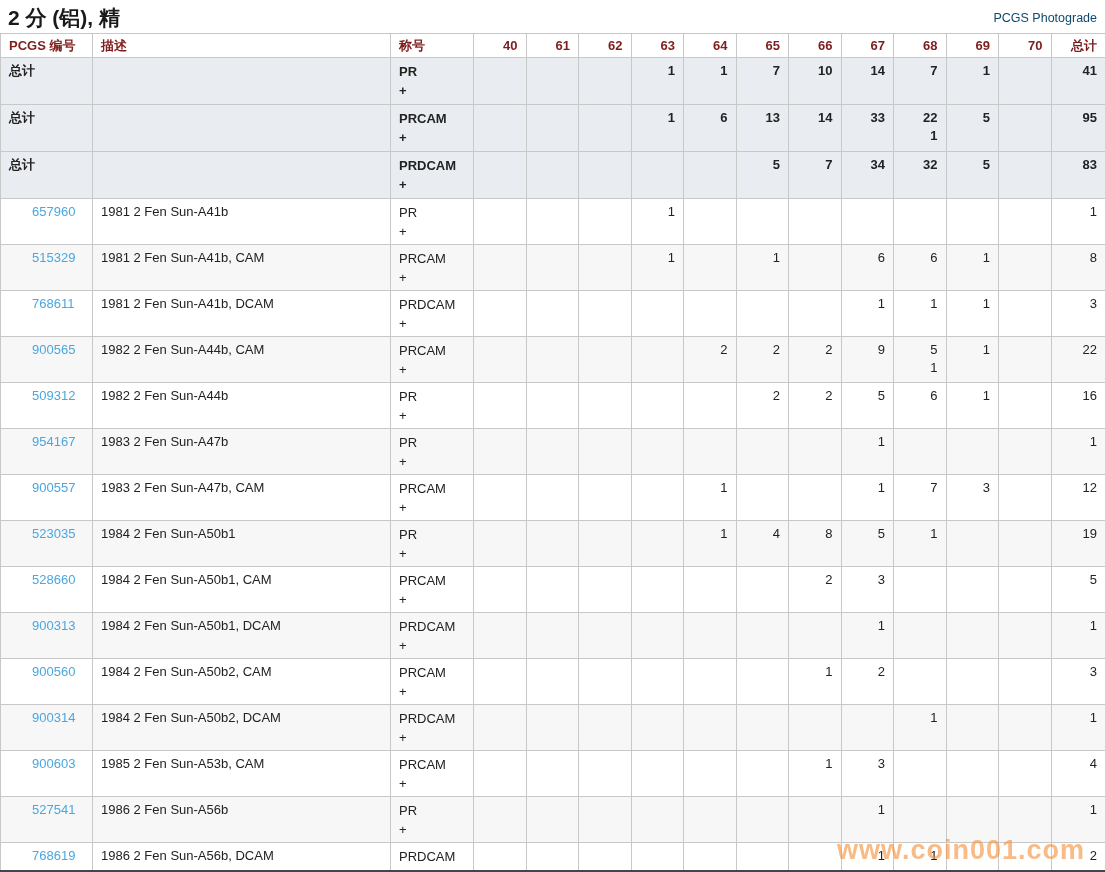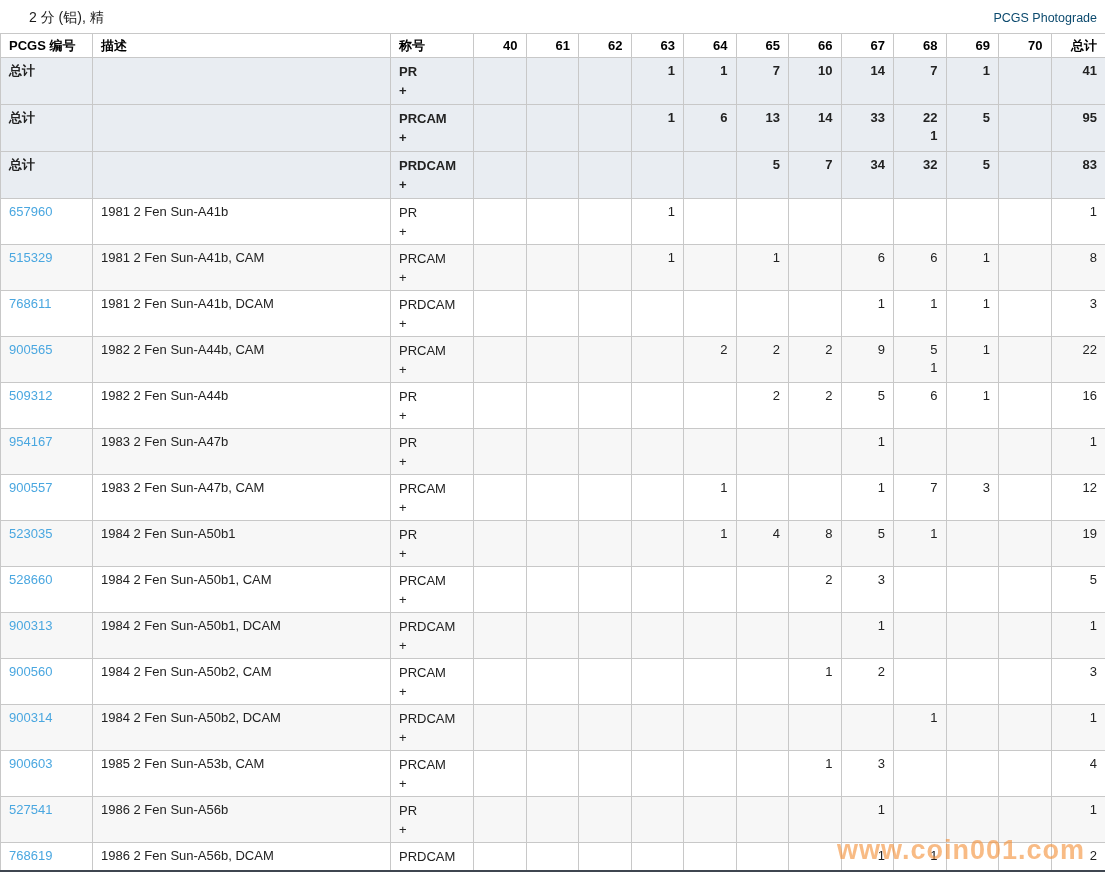--- a/index.html
+++ b/index.html
@@ -1,31 +1,31 @@
 <!DOCTYPE html>
 <html><head>
 <meta charset="utf-8">
 <style>
   * { box-sizing: border-box; }
   body { margin: 0; background: #ffffff; font-family: "Liberation Sans", sans-serif; }
   .page { position: relative; width: 1105px; height: 872px; overflow: hidden; background: #fff; }
 
   .topbar { display: flex; justify-content: space-between; align-items: center; padding: 7px 8px 5px 8px; height: 33px; }
-  .title { font-size: 14px; font-weight: normal; color: #1a1a1a; margin-left: 21px; }
+  .title { font-size: 21px; font-weight: bold; color: #1a1a1a; }
   .photograde-link { font-size: 12.5px; color: #0c4a6e; cursor: pointer; text-decoration: none; }
 
   table.pop { border-collapse: collapse; table-layout: fixed; width: 1105px; }
   .pop th, .pop td { border: 1px solid #c8c8c8; padding: 4px 8px 3px 8px; vertical-align: top; font-size: 13px; color: #222; line-height: 18px; overflow: hidden; white-space: nowrap; }
-  .pop th { font-weight: bold; color: #000000; text-align: left; height: 23px; padding-top: 3px; padding-bottom: 2px; }
+  .pop th { font-weight: bold; color: #7f1d1d; text-align: left; height: 23px; padding-top: 3px; padding-bottom: 2px; }
   .pop th.num, .pop td.num { text-align: right; }
   tr.summary { background: #e9edf2; height: 47px; }
   tr.summary td { font-weight: bold; }
   tr.data { height: 45px; }
   tr.data.alt { background: #f7f7f7; }
-  .pcgs-link { color: #4aa7e0; cursor: pointer; }
+  .pcgs-link { color: #4aa7e0; cursor: pointer; margin-left: 23px; }
   .desig-line, .plus-line { line-height: 19px; }
   .plus-val { line-height: 17px; }
 
   .watermark { position: absolute; right: 20px; bottom: 6px; font-size: 27px; font-weight: bold; letter-spacing: 1px; color: rgba(244, 146, 58, 0.62); pointer-events: none; }
   .bottom-bar { position: absolute; left: 0; bottom: 0; width: 100%; height: 2px; background: #3f4650; }
 </style>
 </head>
 <body>
 
 <div class="page">

